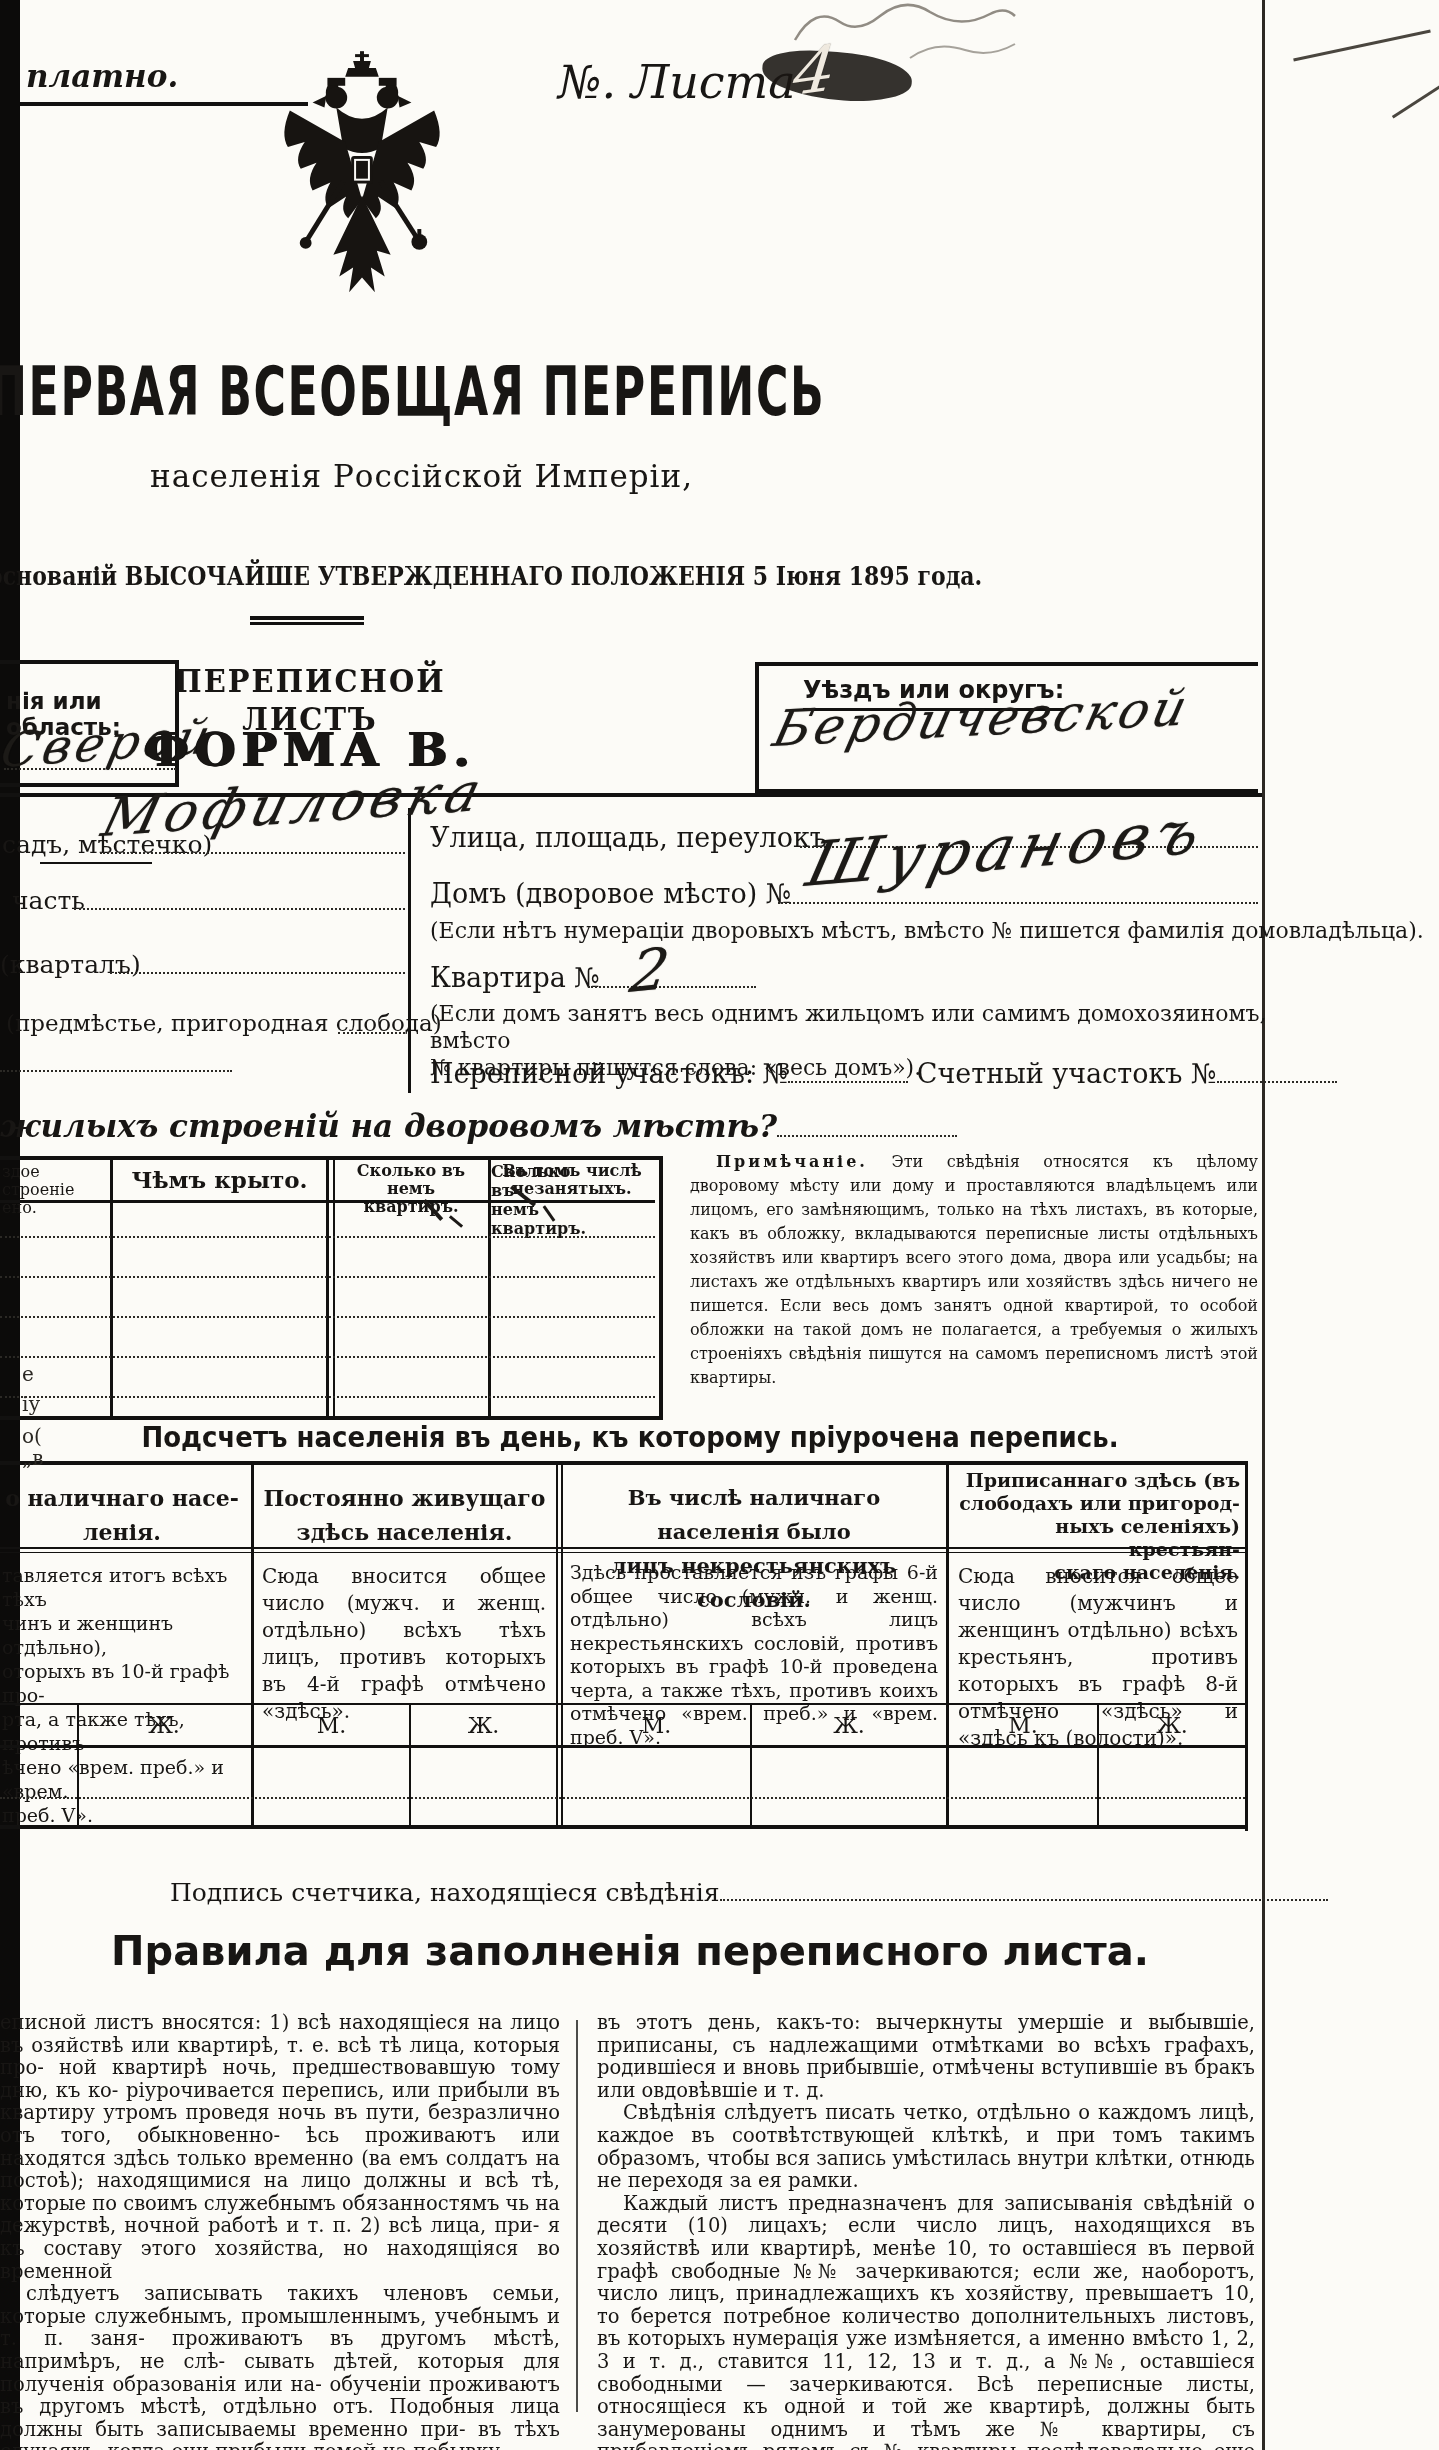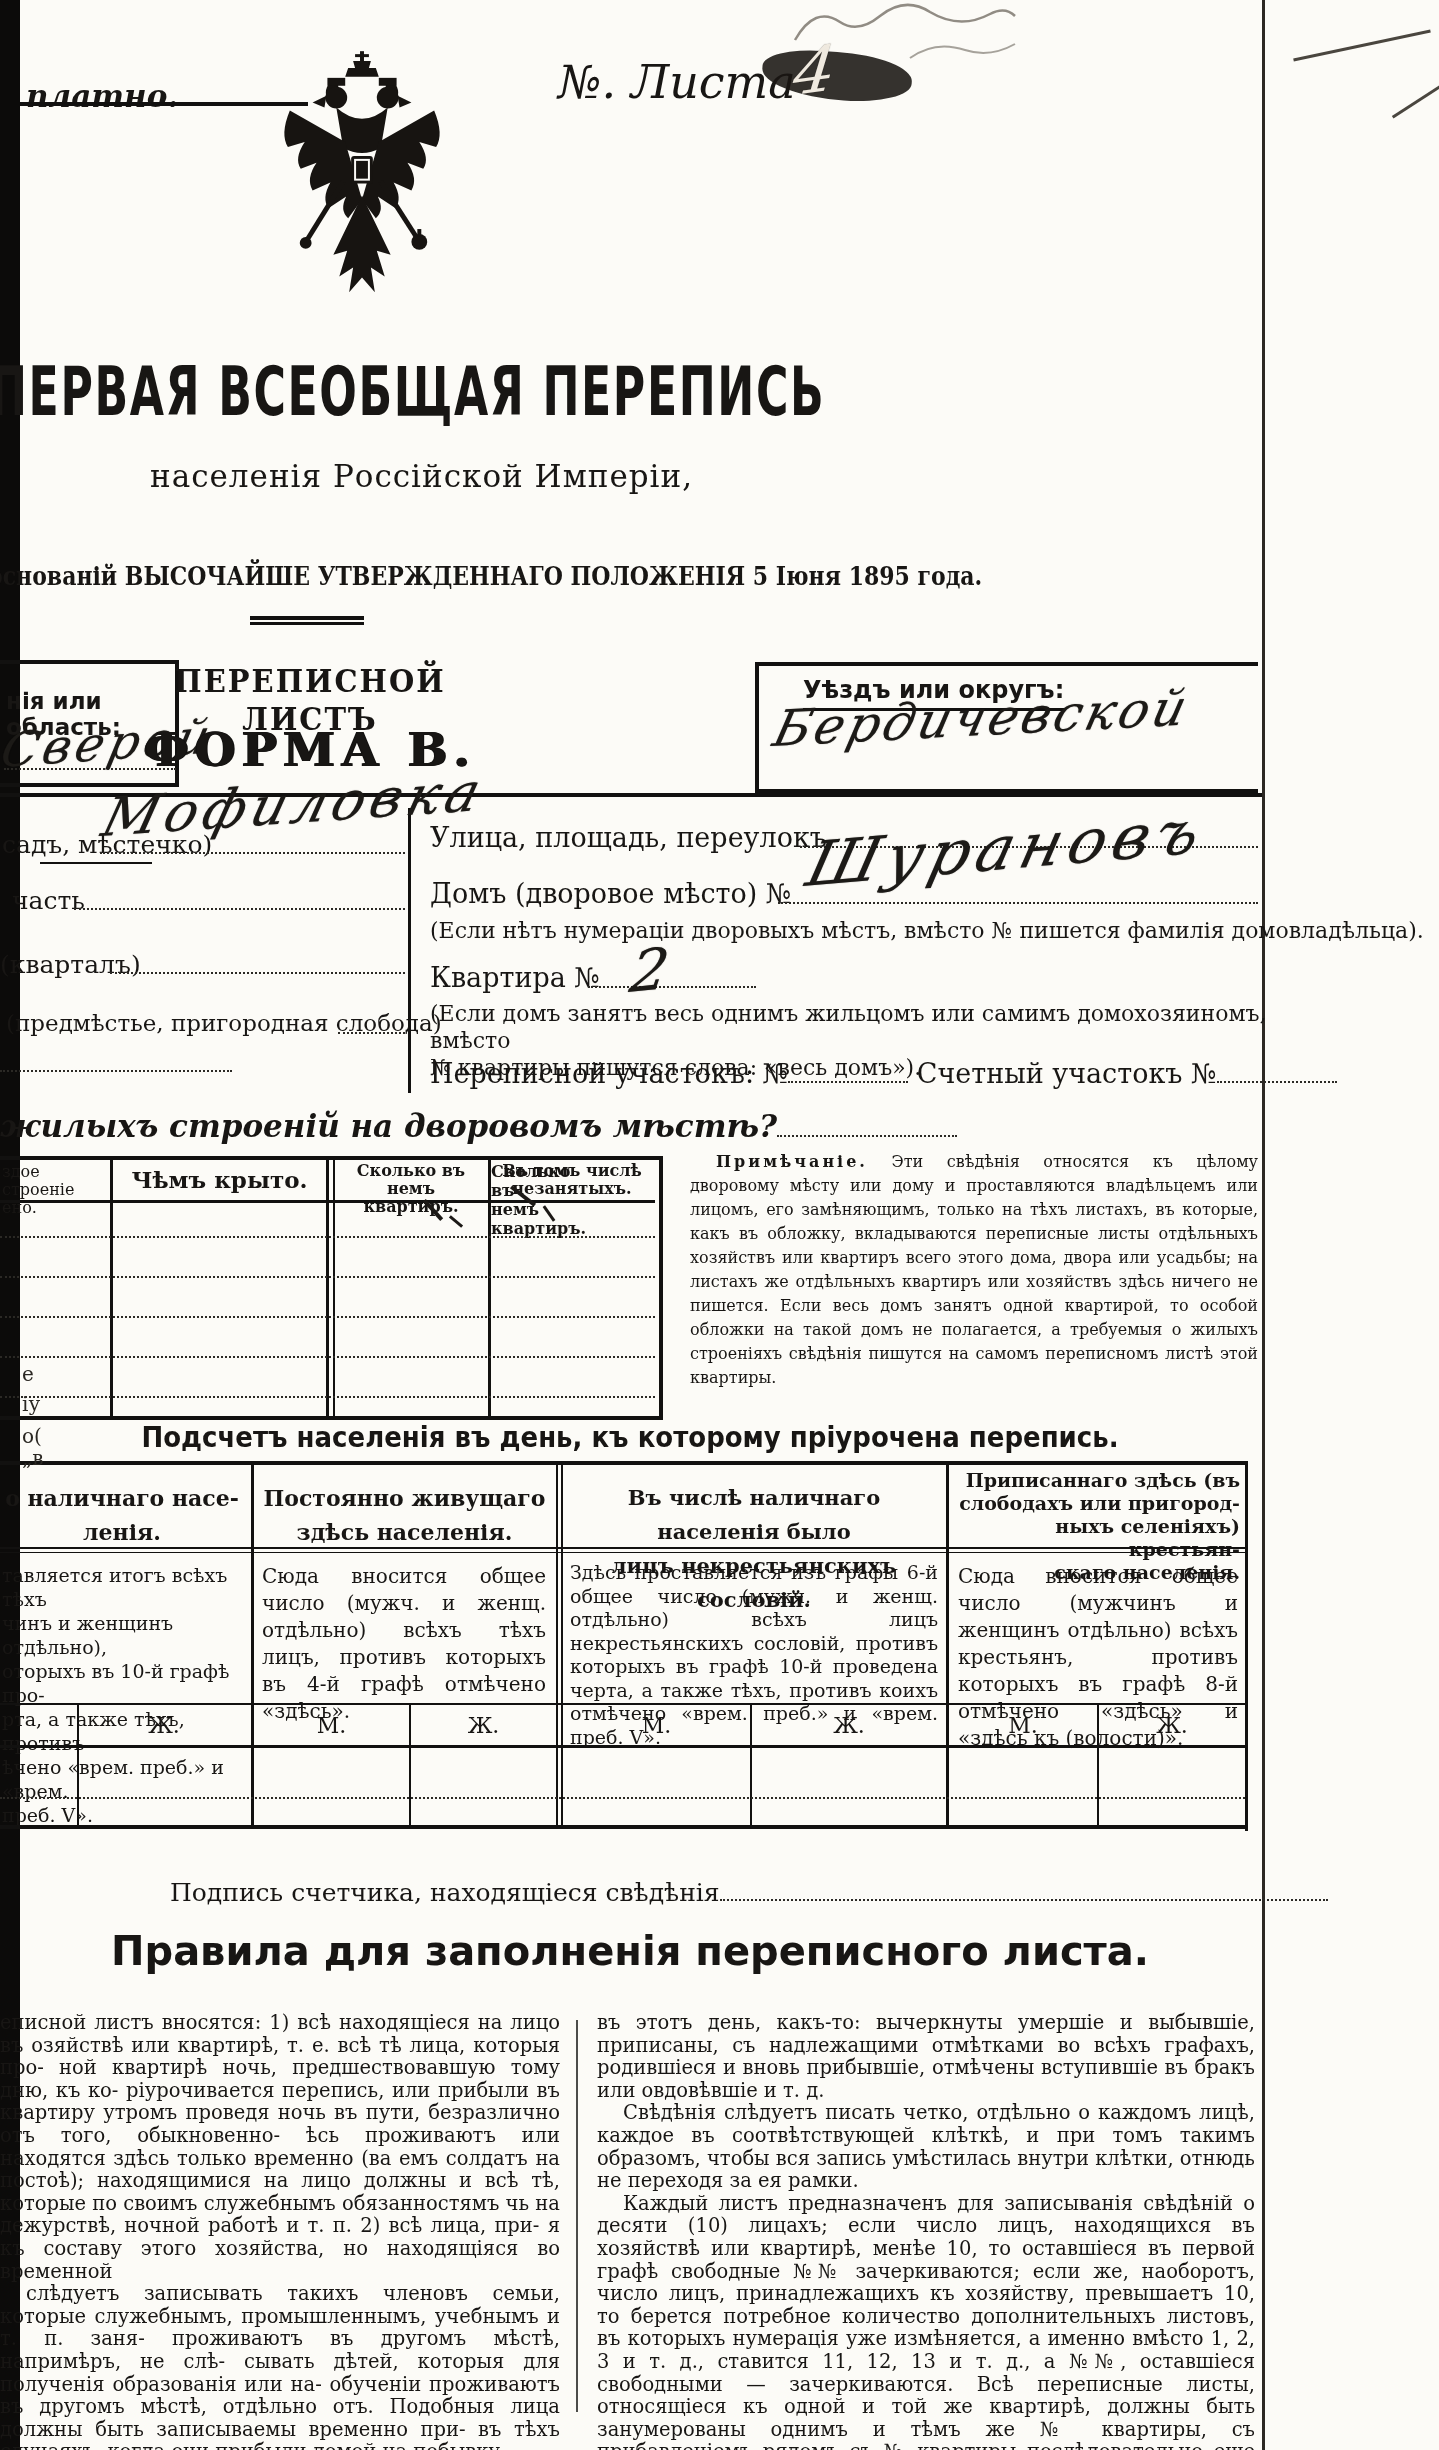--- a/index.html
+++ b/index.html
@@ -20,21 +20,21 @@
 </head>
 <body>
 
 <div class="page">
 
   <div class="abs" style="left:0;top:0;width:20px;height:2450px;background:#0c0b0a;"></div>
   <div class="abs" style="left:1262px;top:0;width:3px;height:2450px;background:#2c2823;"></div>
   <div class="abs" style="left:1292px;top:44px;width:140px;height:3px;background:#4a463f;transform:rotate(-12deg);"></div>
   <div class="abs" style="left:1388px;top:100px;width:58px;height:3px;background:#4a463f;transform:rotate(-33deg);"></div>
 
-  <div class="abs bold" style="left:26px;top:58px;font-size:31px;font-style:italic;margin-top:20px;">платно.</div>
+  <div class="abs bold" style="left:26px;top:58px;font-size:31px;font-style:italic;">платно.</div>
   <div class="abs line" style="left:20px;top:102px;width:288px;height:4px;"></div>
 
   <div class="abs" style="left:278px;top:50px;width:168px;height:284px;">
     <svg width="168" height="284" viewBox="0 0 170 285" xmlns="http://www.w3.org/2000/svg">
       <g fill="#171411" stroke="none">
         <rect x="83" y="0" width="4" height="10"></rect>
           <rect x="78" y="3" width="14" height="3"></rect>
         <path d="M76 10 h18 l-2 7 h7 l3 9 h-34 l3-9 h7 z"></path>
         <path d="M60 28 q-16 6 -10 22 l12 -7 z"></path>
           <path d="M110 28 q16 6 10 22 l-12 -7 z"></path>

